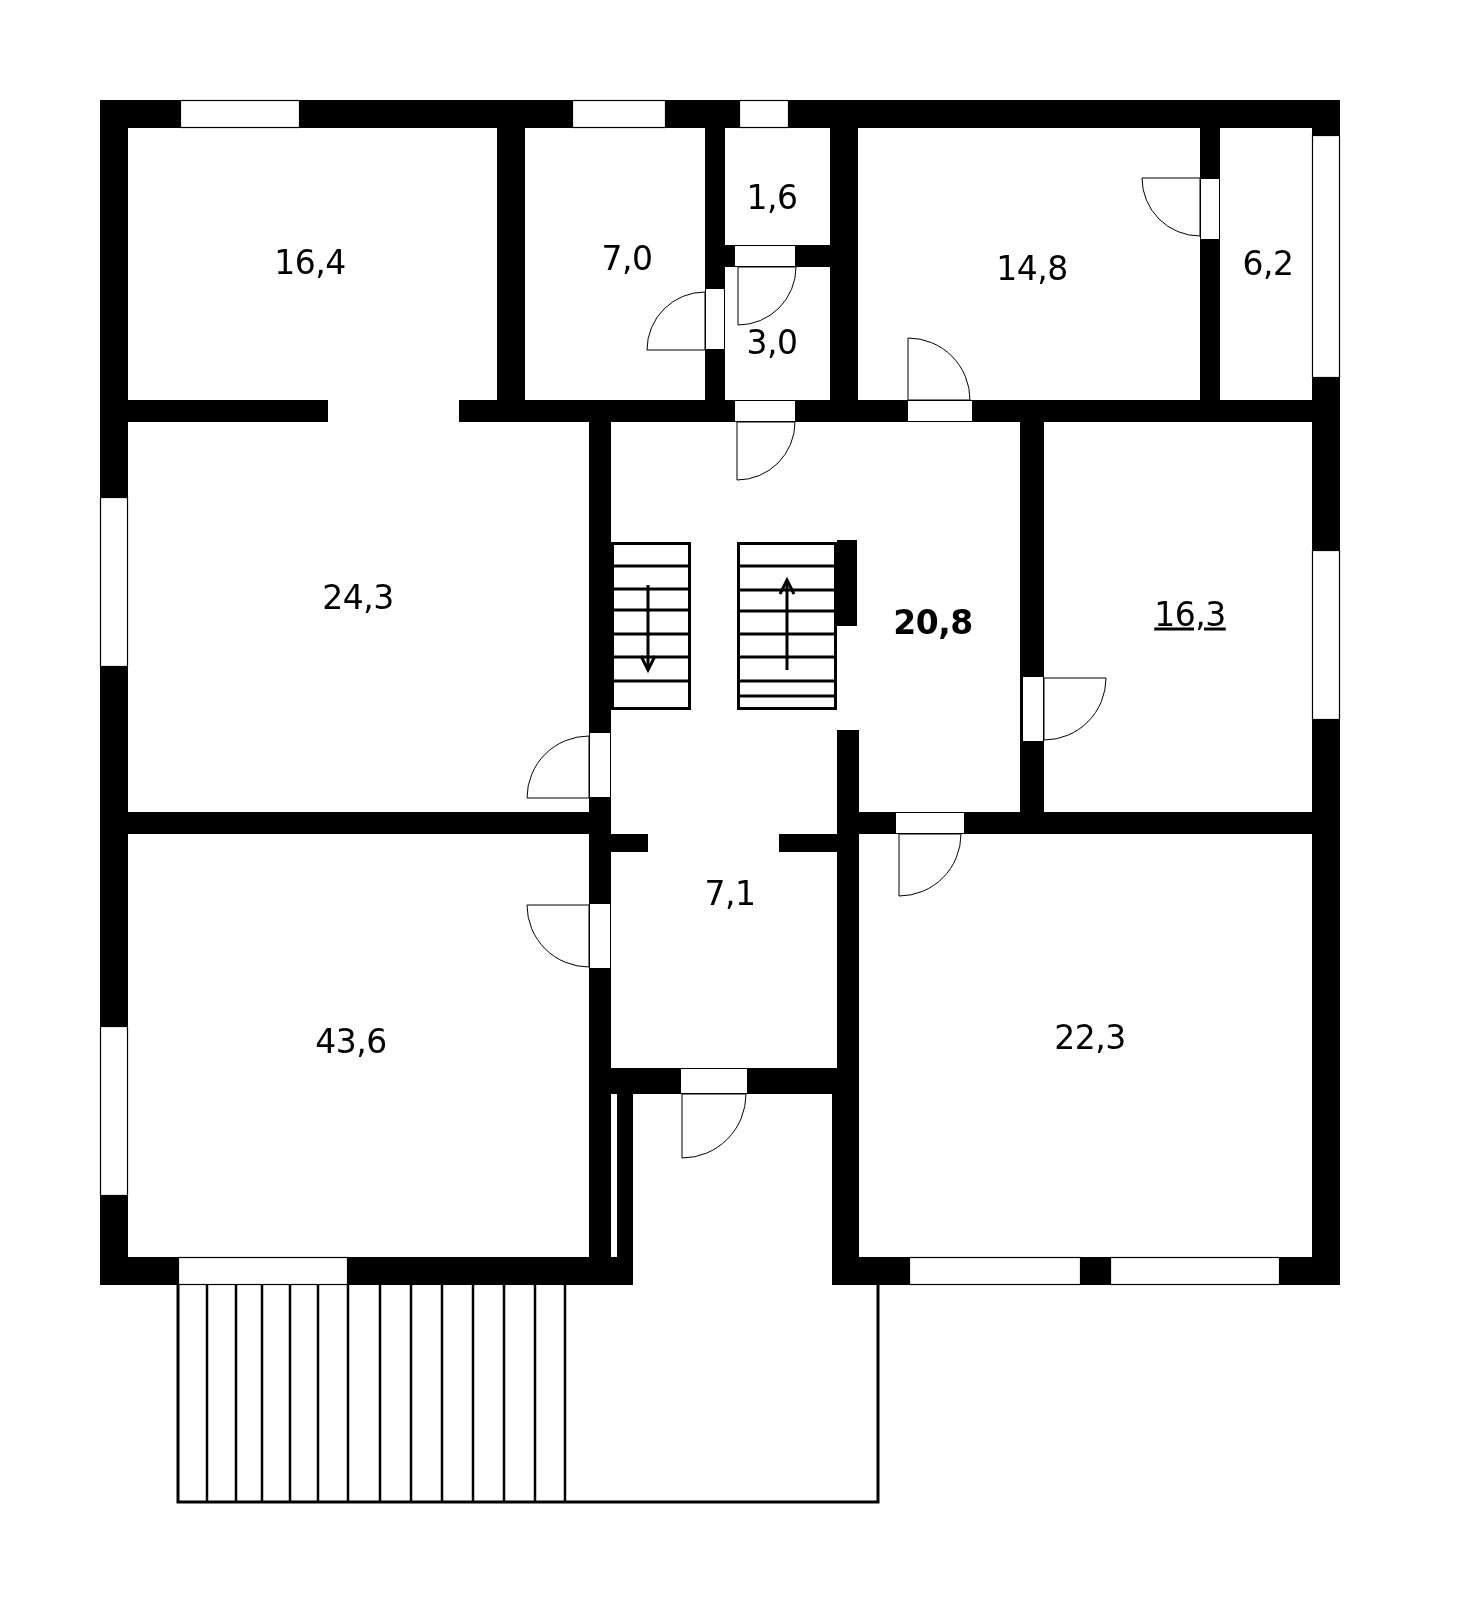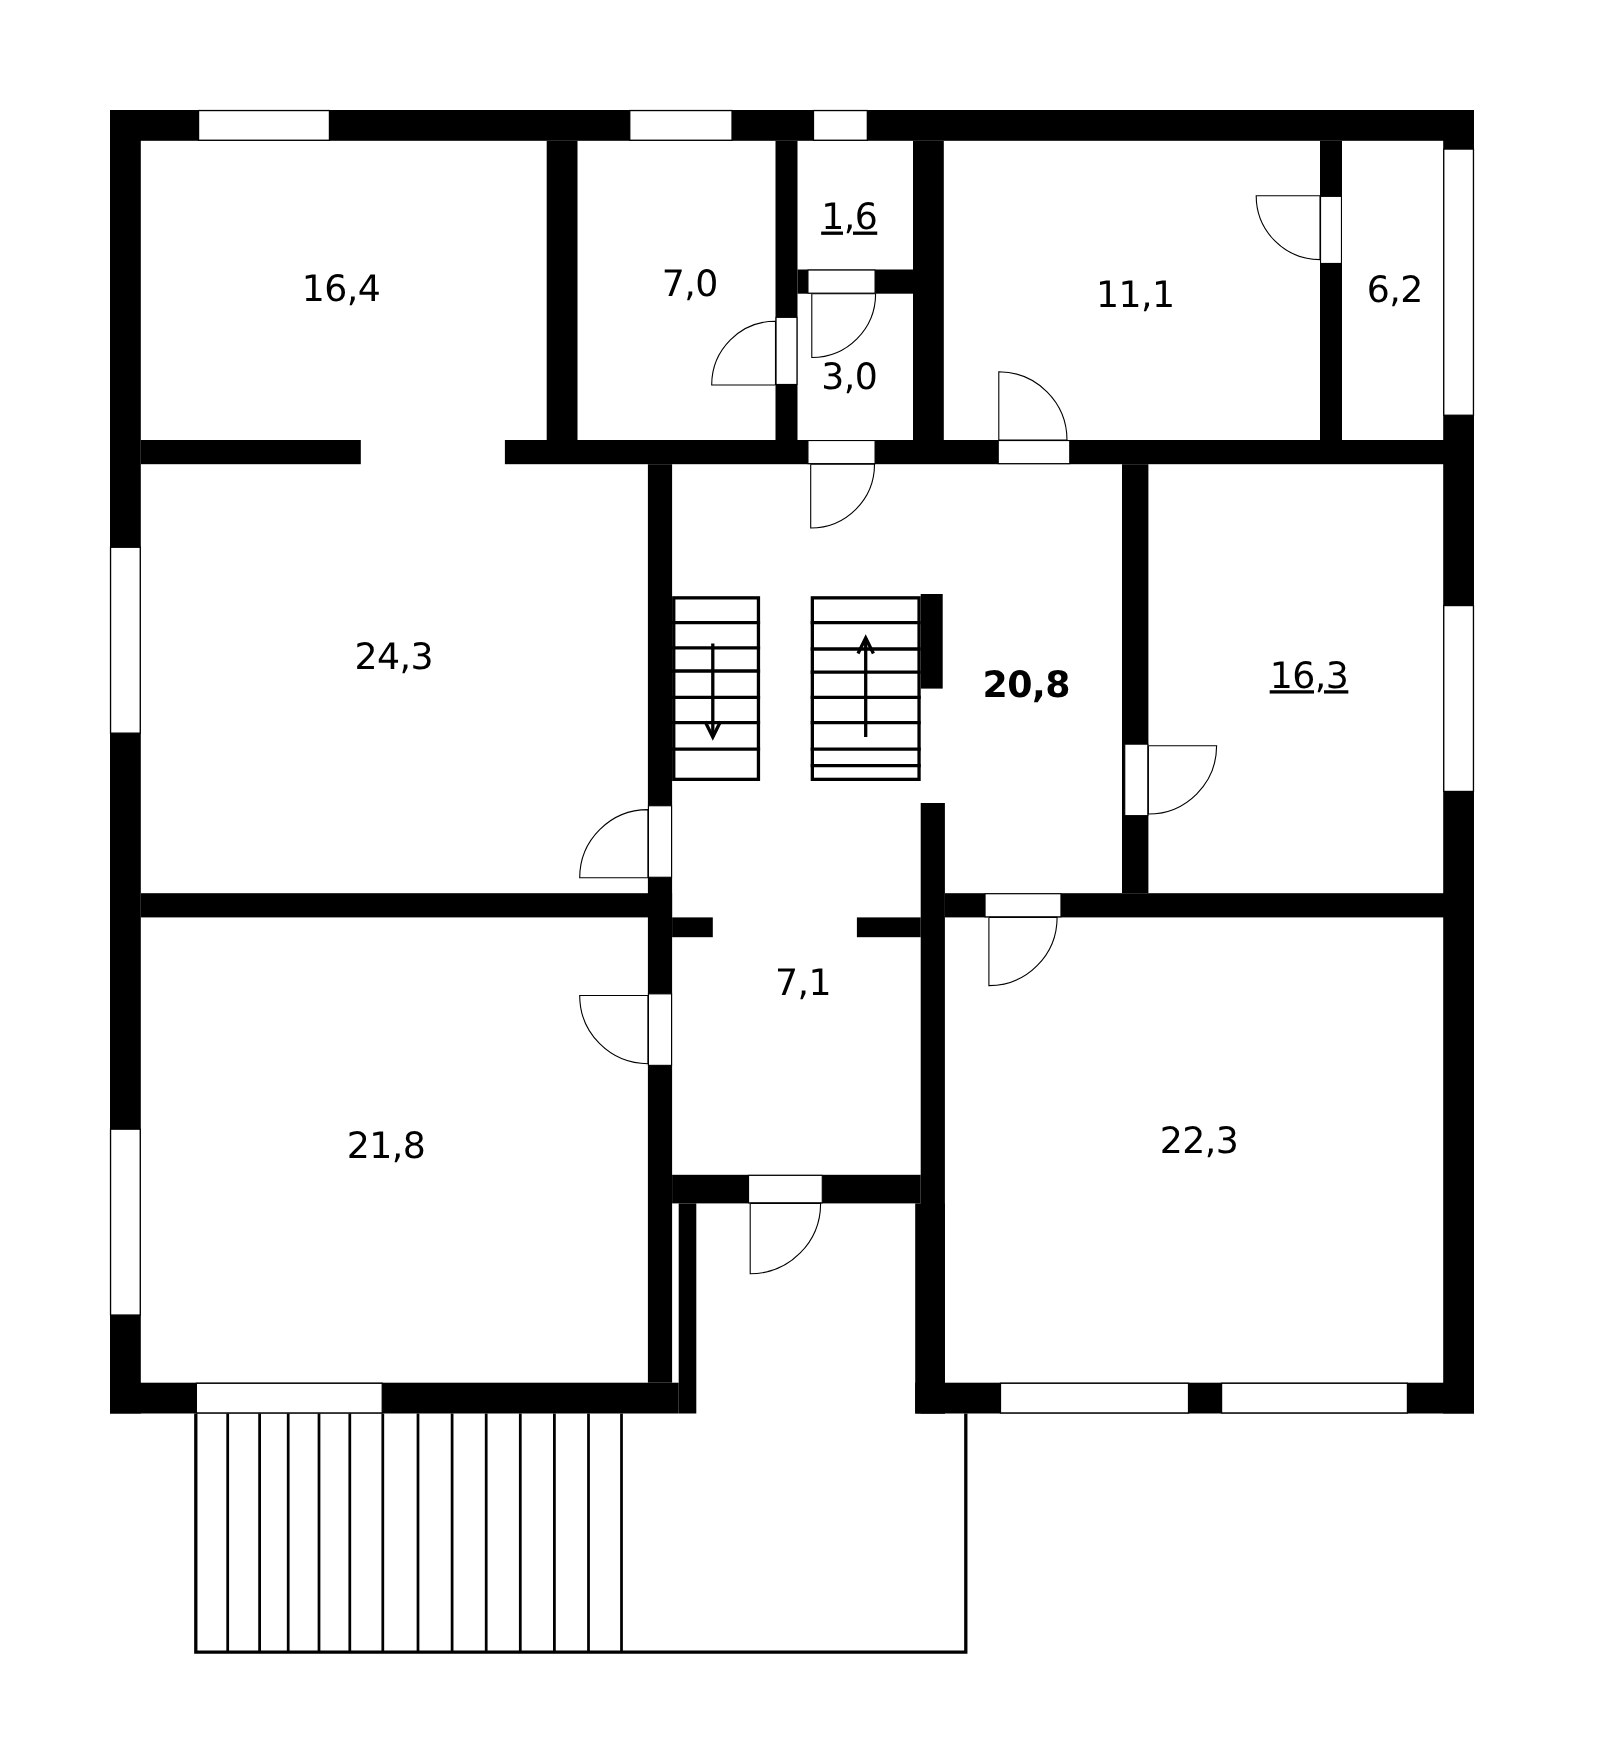--- a/index.html
+++ b/index.html
@@ -105,23 +105,23 @@
       <line x1="473" y1="1285" x2="473" y2="1502" stroke="#000" stroke-width="2.5"></line>
       <line x1="504" y1="1285" x2="504" y2="1502" stroke="#000" stroke-width="2.5"></line>
       <line x1="535" y1="1285" x2="535" y2="1502" stroke="#000" stroke-width="2.5"></line>
       <line x1="565" y1="1285" x2="565" y2="1502" stroke="#000" stroke-width="2.5"></line>
     </g>
 </svg>
 
 <div id="labels">
   <div class="label" style="left: 310px; top: 262px;">16,4</div>
   <div class="label" style="left: 615px; top: 258px; margin-left: 12px;">7,0</div>
-  <div class="label" style="left: 772px; top: 197px; text-decoration: underline;">1,6</div>
+  <div class="label" style="left: 772px; top: 197px;">1,6</div>
   <div class="label" style="left: 772px; top: 342px;">3,0</div>
-  <div class="label" style="left: 1032px; top: 268px;">11,1</div>
+  <div class="label" style="left: 1032px; top: 268px;">14,8</div>
   <div class="label" style="left: 1268px; top: 263px;">6,2</div>
   <div class="label" style="left: 358px; top: 597px;">24,3</div>
   <div class="label" style="left: 933px; top: 622px; font-weight: bold;">20,8</div>
   <div class="label" style="left: 1190px; top: 614px; text-decoration: underline;">16,3</div>
   <div class="label" style="left: 730px; top: 893px;">7,1</div>
-  <div class="label" style="left: 351px; top: 1041px;">21,8</div>
+  <div class="label" style="left: 351px; top: 1041px;">43,6</div>
   <div class="label" style="left: 1090px; top: 1037px;">22,3</div>
 </div>
 
 </body></html>

